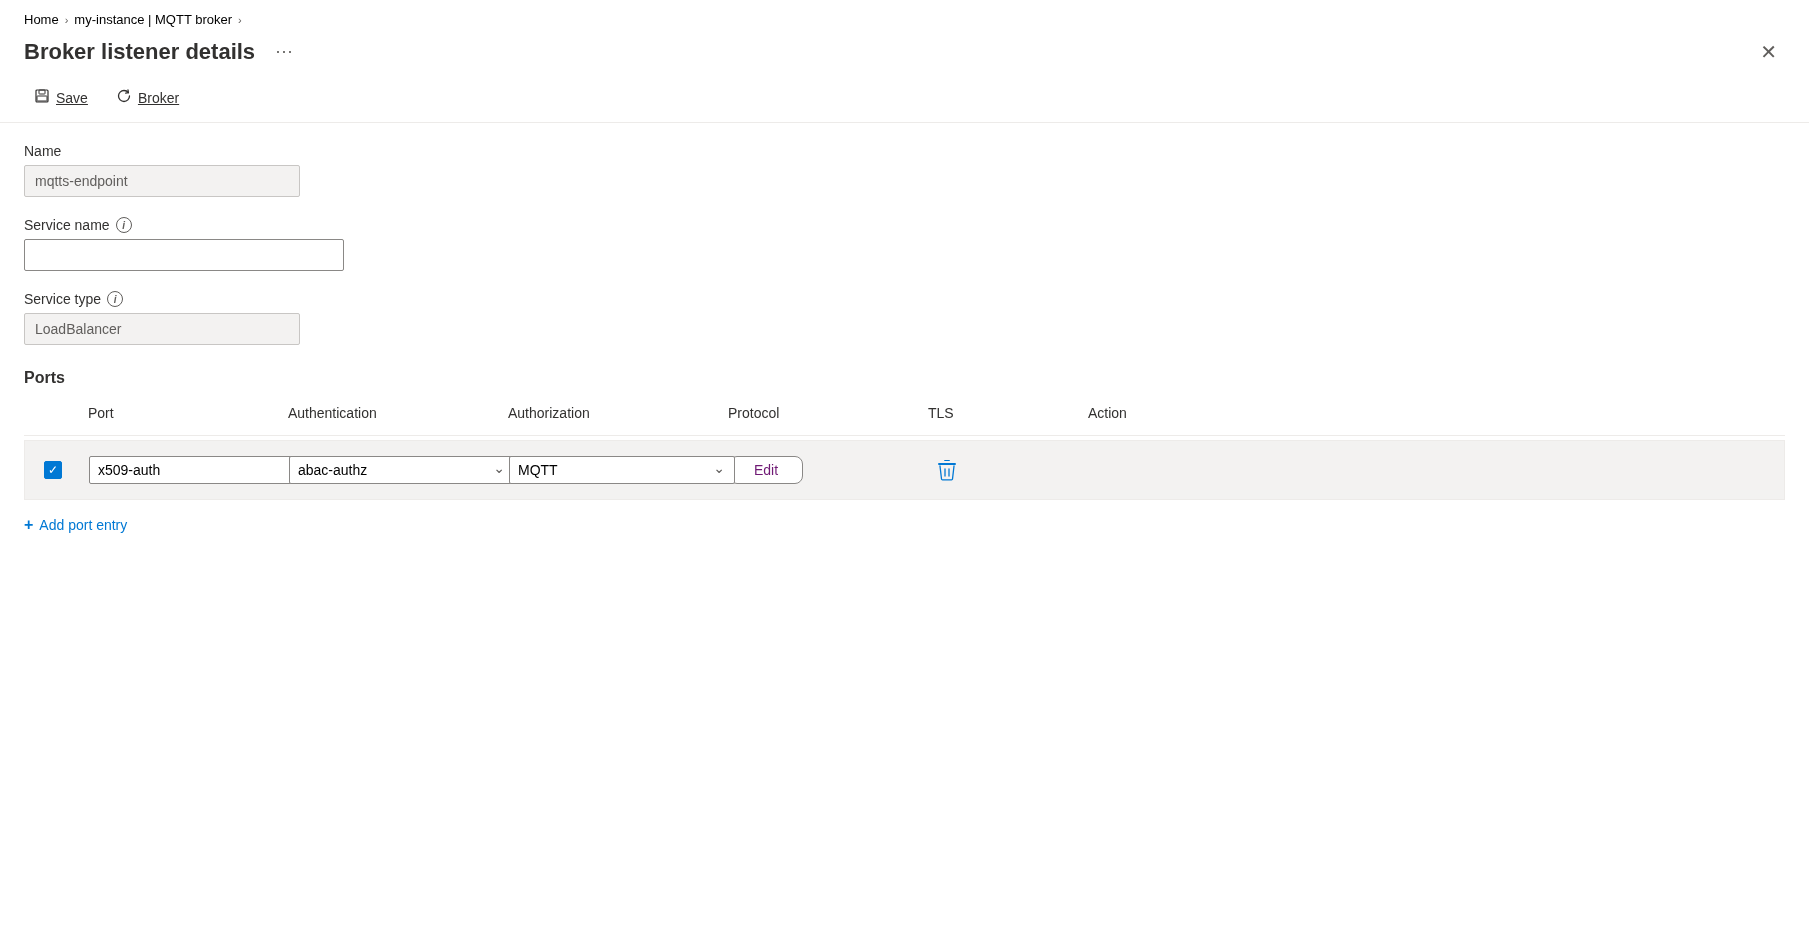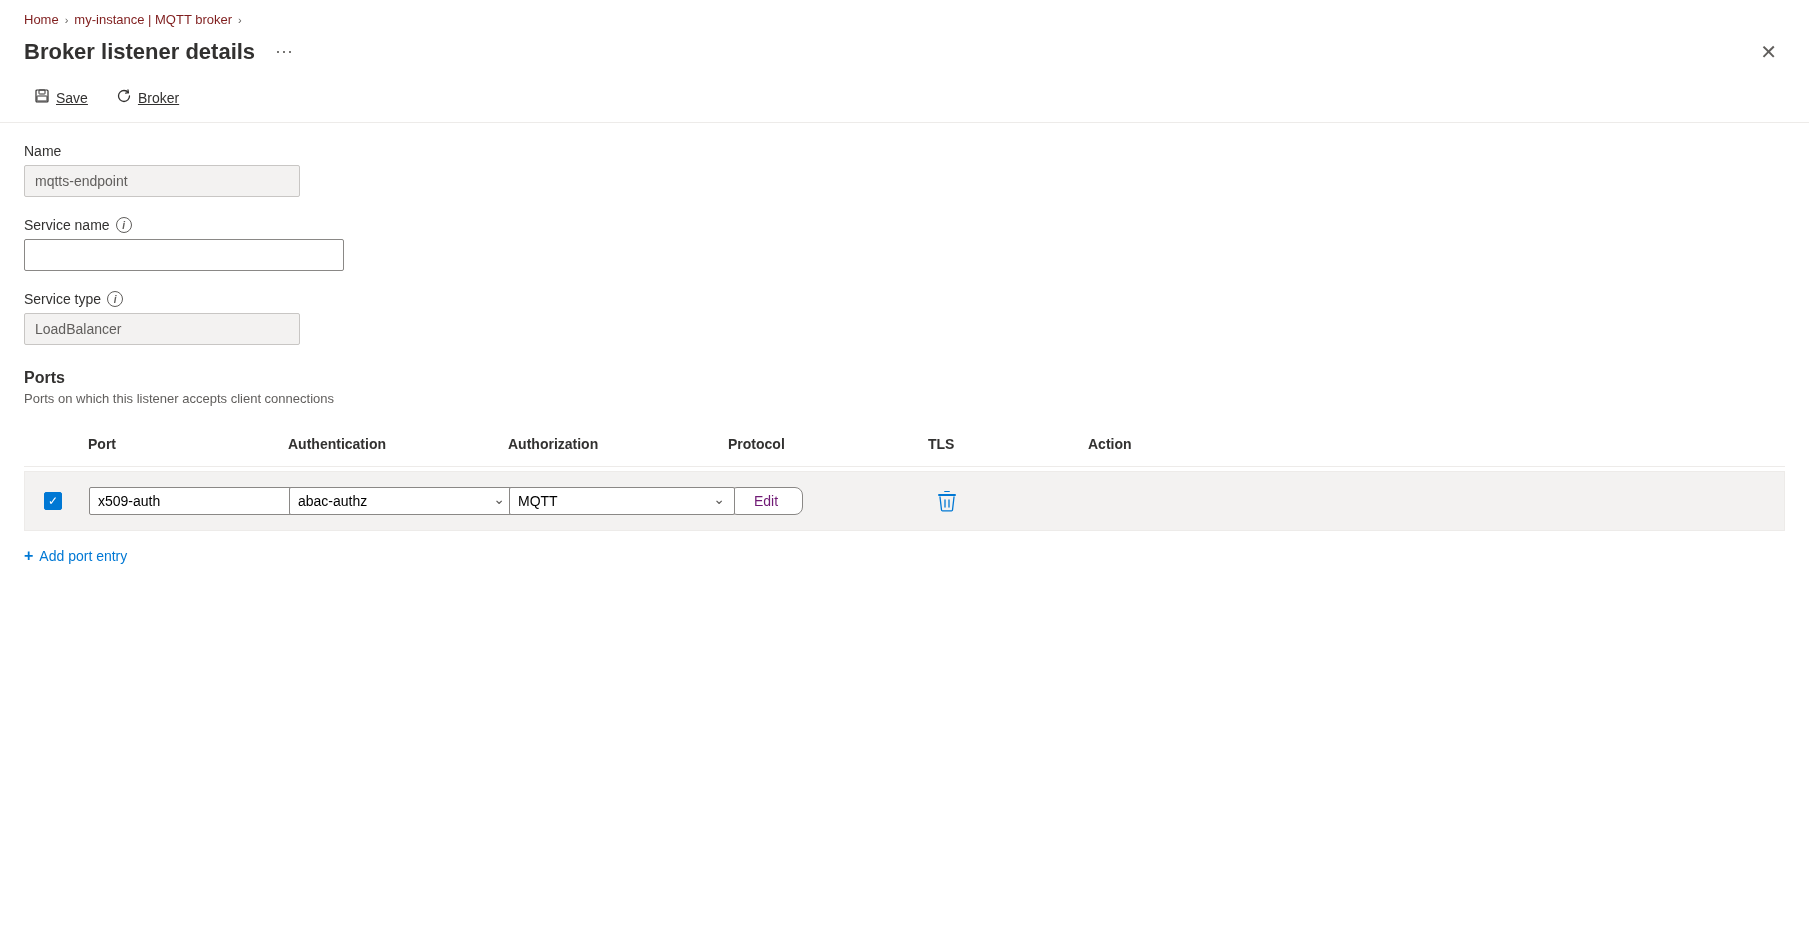--- a/index.html
+++ b/index.html
@@ -18,21 +18,21 @@
     }
     .breadcrumb {
       padding: 12px 24px 6px 24px;
       font-size: 13px;
       color: #0078d4;
       display: flex;
       align-items: center;
       gap: 6px;
     }
     .breadcrumb a {
-      color: #7f1d1d;
+      color: #000000;
       text-decoration: none;
     }
     .breadcrumb .chevron {
       color: #605e5c;
       font-size: 11px;
     }
     .panel-header {
       padding: 4px 24px 8px 24px;
       display: flex;
       align-items: center;
@@ -160,21 +160,21 @@
     }
     .ports-table-header {
       display: grid;
       grid-template-columns: 56px 200px 220px 220px 200px 160px 120px;
       padding: 8px 0;
       border-bottom: 1px solid #edebe9;
       gap: 0;
     }
     .ports-table-header-cell {
       font-size: 14px;
-      font-weight: 700;
+      font-weight: 400;
       color: #323130;
       padding: 6px 8px;
     }
     .ports-table-row {
       display: grid;
       grid-template-columns: 56px 200px 220px 220px 200px 160px 120px;
       align-items: center;
       background: #f3f2f1;
       border: 1px solid #edebe9;
       margin-top: 4px;
@@ -354,21 +354,20 @@
     <div class="field-group">
       <div class="field-label">
         <span>Service type</span>
         <span class="info-icon" title="Information">i</span>
       </div>
       <div class="field-input-disabled">LoadBalancer</div>
     </div>
 
     <div class="ports-section">
       <div class="ports-title">Ports</div>
-      <div class="ports-subtitle">Ports on which this listener accepts client connections</div>
 
       <div class="ports-table-header">
         <div class="ports-table-header-cell"></div>
         <div class="ports-table-header-cell">Port</div>
         <div class="ports-table-header-cell">Authentication</div>
         <div class="ports-table-header-cell">Authorization</div>
         <div class="ports-table-header-cell">Protocol</div>
         <div class="ports-table-header-cell">TLS</div>
         <div class="ports-table-header-cell">Action</div>
       </div>

